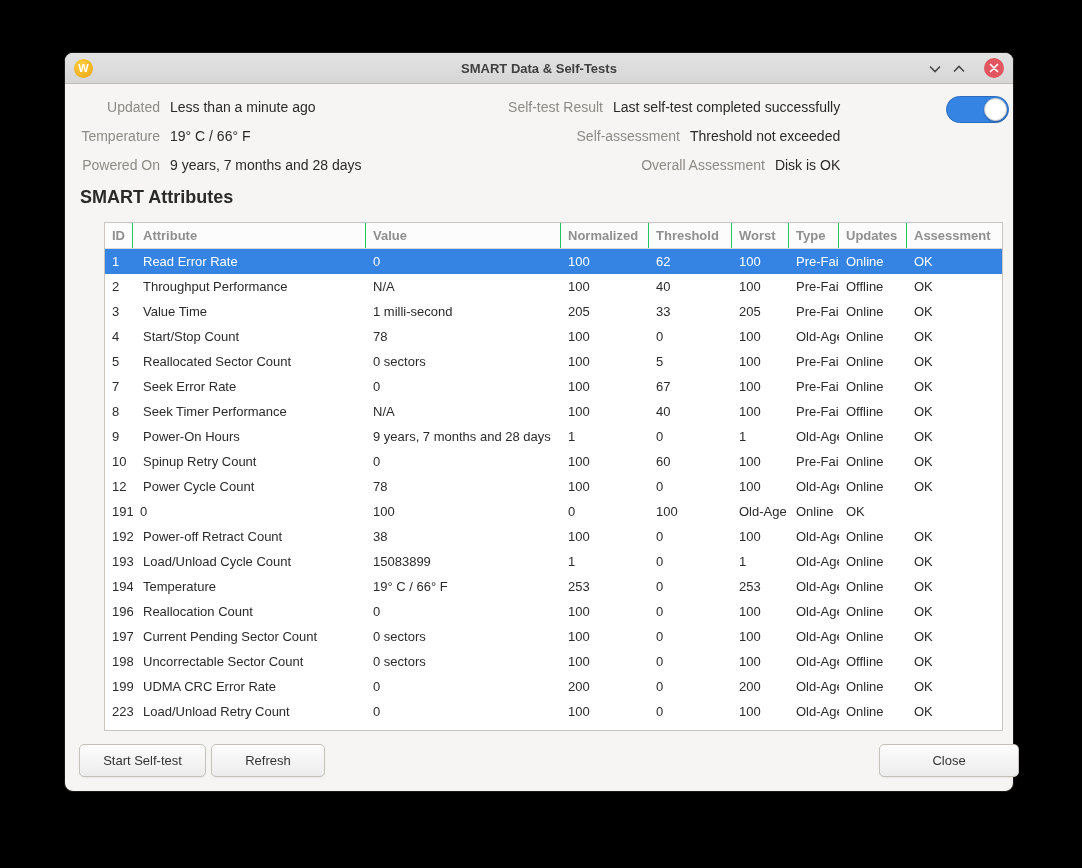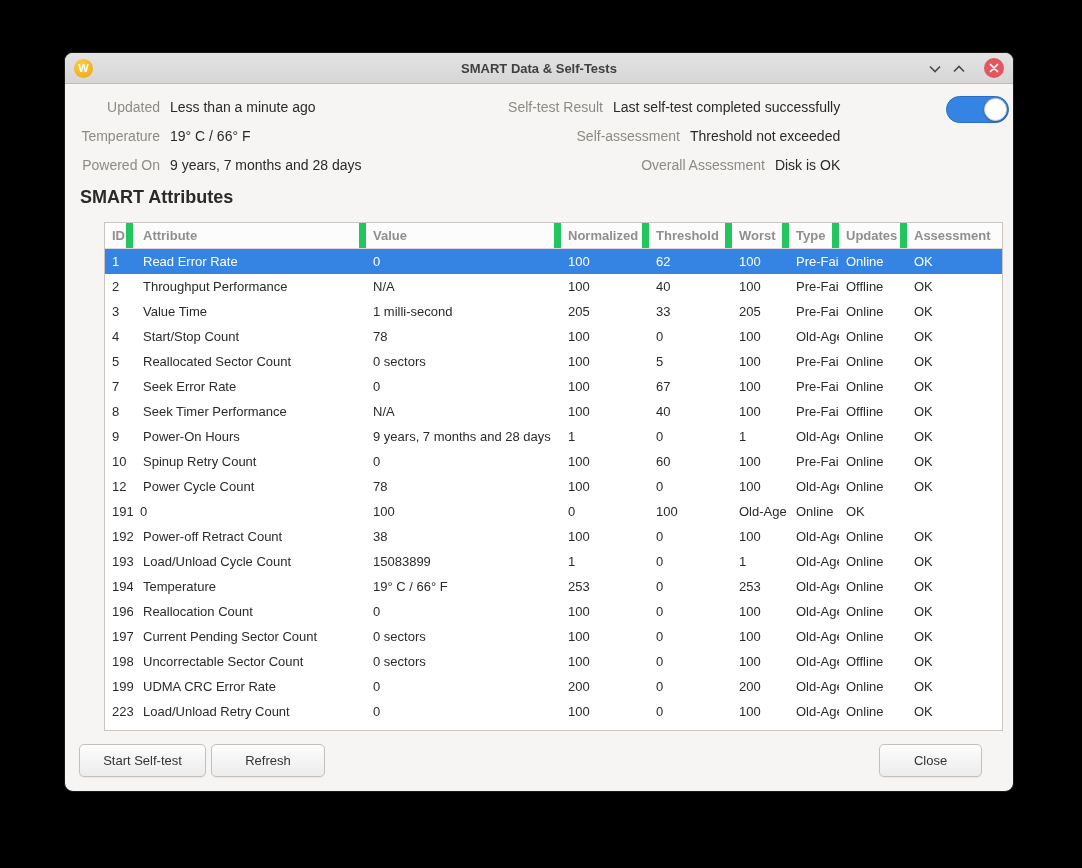--- a/index.html
+++ b/index.html
@@ -43,36 +43,36 @@
   .section-title { position:absolute; left:15px; top:134px; font-size:18px; font-weight:700;
                    color:#2a2a2a; }
 
   
   .smart-table { position:absolute; left:39px; top:169px; width:899px; height:509px;
                  background:#fff; border:1px solid #cac5c0; overflow:hidden; font-size:13px; }
   .grid-row { display:grid;
               grid-template-columns:28px 233px 195px 88px 83px 57px 50px 68px auto; }
   .thead { height:26px; background:#fcfcfc; border-bottom:1px solid #d8d8d8; color:#8f8f8f;
            font-weight:700; }
-  .th { line-height:25px; padding-left:7px; border-right:7px solid #22c55e;
+  .th { line-height:25px; padding-left:7px; border-right:1px solid #22c55e;
         overflow:hidden; white-space:nowrap; cursor:pointer; }
   .th:last-child { border-right:none; }
   .tr { height:25px; color:#2b2b2b; cursor:pointer; }
   .td { line-height:25px; padding-left:7px; overflow:hidden; white-space:nowrap; }
   .td.c1, .th.c1 { padding-left:10px; }
   .tr.selected { color:#fff; }
 
   
   .btn { position:absolute; top:691px; height:33px; border-radius:5px;
          border:1px solid #c6c0ba; background:linear-gradient(#fdfdfd,#ececec);
          font-size:13px; color:#333; font-family:"Liberation Sans",sans-serif; cursor:pointer;
          box-shadow:0 1px 1px rgba(0,0,0,.06); }
   .btn-start { left:14px; width:127px; }
   .btn-refresh { left:146px; width:114px; }
-  .btn-close-dlg { left:814px; width:103px; }
+  .btn-close-dlg { left:814px; width:140px; }
 </style>
 </head>
 <body>
 
 <div class="page">
   <div class="window">
 
     <div class="titlebar">
       <div class="app-icon">W</div>
       <div class="titlebar-title">SMART Data &amp; Self-Tests</div>

